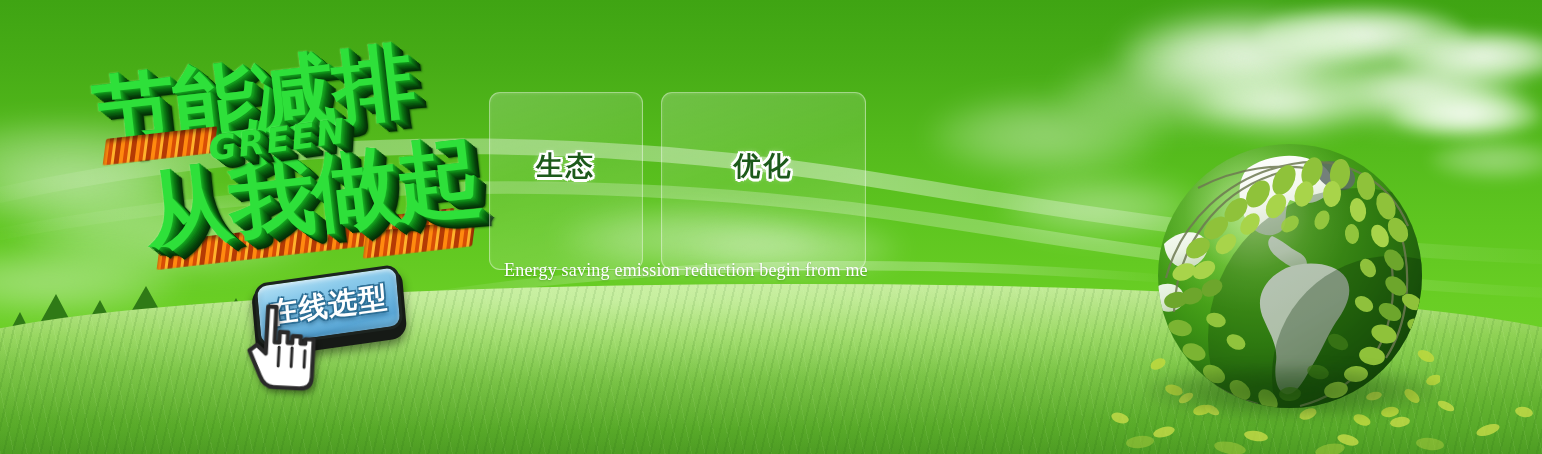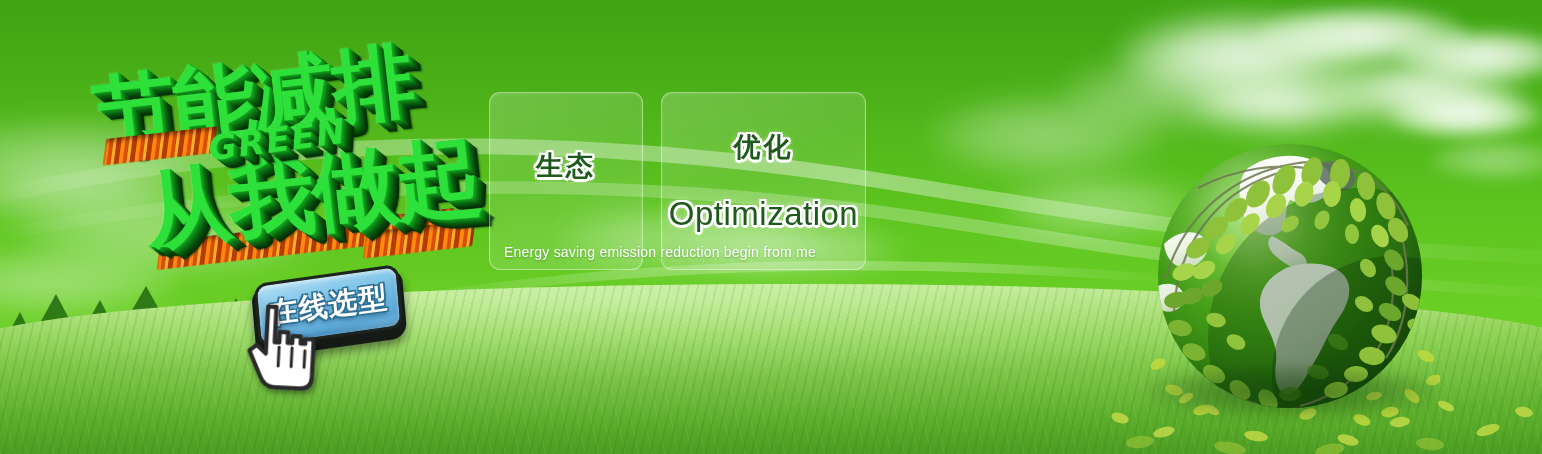--- a/index.html
+++ b/index.html
@@ -167,23 +167,23 @@
   .card-en{
     font-family:"Liberation Sans", sans-serif;
     font-size:33px; font-weight:normal; color:#1d5a1b;
     letter-spacing:.5px;
     text-shadow:
       -2px -2px 0 #fff, 2px -2px 0 #fff, -2px 2px 0 #fff, 2px 2px 0 #fff,
       -2.5px 0 0 #fff, 2.5px 0 0 #fff, 0 -2.5px 0 #fff, 0 2.5px 0 #fff,
       0 0 7px rgba(255,255,255,.85);
   }
   .tagline{
-    position:absolute; left:504px; top:244px;
-    font-family:Liberation Sans, sans-serif;
-    font-size:14px; color:#ffffff; letter-spacing:.2px;
+    position:absolute; left:504px; top:260px;
+    font-family:Liberation Serif, serif;
+    font-size:18px; color:#ffffff; letter-spacing:.2px;
     text-shadow:0 1px 2px rgba(20,80,10,.35);
   }
 
   
   .globe-wrap{ position:absolute; left:1140px; top:128px; width:300px; height:300px; }
   .globe-shadow{
     position:absolute; left:6px; top:236px; width:292px; height:54px;
     background:radial-gradient(ellipse at 50% 50%, rgba(18,62,8,.55) 0%, rgba(18,62,8,.28) 46%, rgba(18,62,8,0) 78%);
     filter:blur(5px);
   }
@@ -360,21 +360,20 @@
 
   <div class="cards">
 
     <div class="card card-1">
       <div class="card-cn">生态</div>
     </div>
 
 
     <div class="card card-3">
       <div class="card-cn">优化</div>
-      <div class="card-en">Optimization</div>
     </div>
 
   </div>
 
   <div class="tagline">Energy saving emission reduction begin from me</div>
 
   <div class="globe-wrap">
     <div class="globe-shadow"></div>
     <svg width="300" height="300" viewBox="0 0 300 300">
       <defs>

